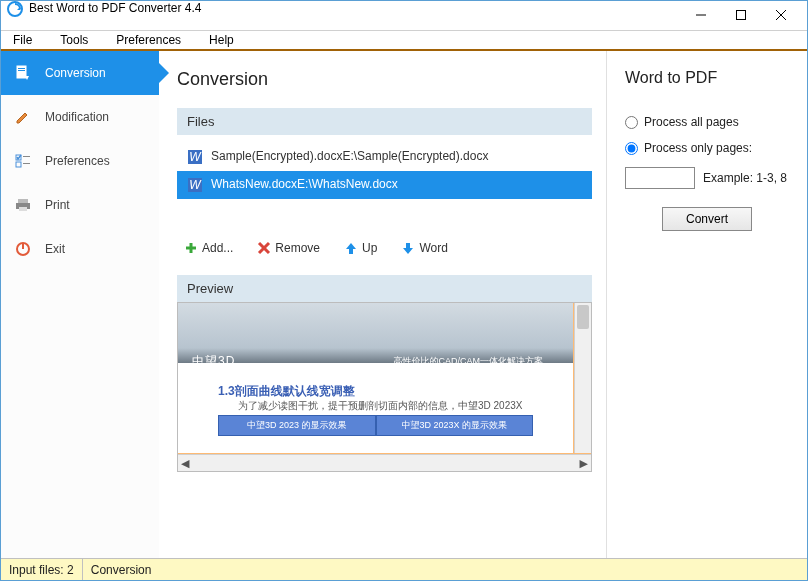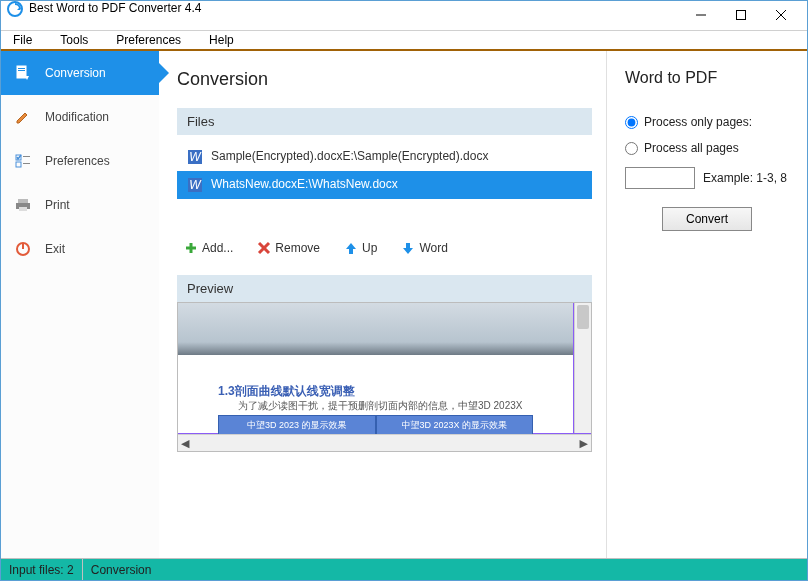--- a/index.html
+++ b/index.html
@@ -39,21 +39,21 @@
 .file-item .fi-text { display: flex; flex-direction: row; line-height: 1.3; }
 .file-item.selected { background: #1e90e8; color: #fff; }
 .file-item:not(.selected) { color: #333; }
 
 
 .list-toolbar { display: flex; gap: 10px; margin-top: 38px; margin-bottom: 16px; }
 .tbtn { display: flex; align-items: center; gap: 4px; padding: 3px 6px; cursor: pointer; color: #333; border: 1px solid transparent; border-radius: 2px; }
 .tbtn .ticon { width: 14px; height: 14px; display: flex; align-items: center; justify-content: center; }
 
 
-.preview-box { position: relative; border: 1px solid #bcbcbc; background: #8b5cf6; height: 150px; overflow: hidden; }
+.preview-box { position: relative; border: 1px solid #bcbcbc; background: #fdba74; height: 170px; overflow: hidden; }
 .preview-inner { position: absolute; inset: 0 18px 18px 0; background: linear-gradient(180deg,#d3dbe2 0%, #b7c4cf 30%, #6e7a85 40%, #ffffff 40%, #ffffff 100%); }
 .preview-brand { position: absolute; top: 50px; left: 14px; color: #fff; font-size: 12px; letter-spacing: 1px; }
 .preview-brand-sub { position: absolute; top: 52px; right: 30px; color: #fff; font-size: 9px; }
 .preview-heading { position: absolute; top: 80px; left: 40px; color: #3a5fb4; font-size: 12px; font-weight: bold; }
 .preview-sub { position: absolute; top: 96px; left: 60px; color: #555; font-size: 10px; }
 .preview-table { position: absolute; top: 112px; left: 40px; right: 40px; display: flex; }
 .preview-th { flex: 1; background: #5a84d6; color: #fff; font-size: 9px; text-align: center; padding: 3px 0; border: 1px solid #3560b0; }
 .preview-scroll-v { position: absolute; right: 0; top: 0; bottom: 18px; width: 17px; background: #f0f0f0; border-left: 1px solid #d0d0d0; }
 .preview-scroll-v .thumb { position: absolute; left: 2px; right: 2px; top: 2px; height: 24px; background: #c8c8c8; border-radius: 2px; }
 .preview-scroll-h { position: absolute; left: 0; right: 0; bottom: 0; height: 17px; background: #f0f0f0; border-top: 1px solid #d0d0d0; display: flex; align-items: center; justify-content: space-between; padding: 0 3px; }
@@ -63,21 +63,21 @@
 .rightpanel { width: 200px; padding: 18px 18px 10px 18px; }
 .rightpanel h2 { font-size: 16px; font-weight: normal; color: #222; margin-bottom: 28px; }
 .radio-row { display: flex; align-items: center; gap: 6px; margin-bottom: 12px; color: #222; cursor: pointer; }
 .radio-row input { margin: 0; }
 .pages-row { display: flex; align-items: center; gap: 8px; margin: 6px 0 18px 0; }
 .pages-row input[type=text] { width: 70px; height: 22px; border: 1px solid #888; padding: 0 4px; }
 .pages-row .example { color: #222; font-size: 12px; }
 .convert-btn { display: block; margin: 0 auto; width: 90px; height: 24px; background: linear-gradient(#f7f7f7,#e6e6e6); border: 1px solid #888; cursor: pointer; font-size: 12px; }
 
 
-.statusbar { height: 22px; border-top: 1px solid #c0c0c0; display: flex; align-items: stretch; background: #14b8a6; }
+.statusbar { height: 22px; border-top: 1px solid #c0c0c0; display: flex; align-items: stretch; background: #fef9c3; }
 .status-cell { padding: 3px 8px; border-right: 1px solid #c0c0c0; color: #222; display: flex; align-items: center; }
 .status-cell:last-child { border-right: none; flex: 1; }
 
 
 svg { display: block; }
 </style>
 </head>
 <body>
 
 <div class="titlebar">
@@ -262,29 +262,29 @@
           <span class="arrow">◀</span>
           <span class="arrow">▶</span>
         </div>
       </div>
     </div>
 
     <div class="rightpanel">
       <h2>Word to PDF</h2>
 
       <label class="radio-row">
+        <input type="radio" name="pages" style="">
+        <span>Process all pages</span>
+      </label>
+
+      <label class="radio-row">
         <input type="radio" name="pages" checked="" style="">
         <span>Process only pages:</span>
       </label>
 
-      <label class="radio-row">
-        <input type="radio" name="pages" style="">
-        <span>Process all pages</span>
-      </label>
-
       <div class="pages-row">
         <input type="text" value="" style="">
         <span class="example">Example: 1-3, 8</span>
       </div>
 
       <button class="convert-btn">Convert</button>
     </div>
 
   </div>
 </div>

